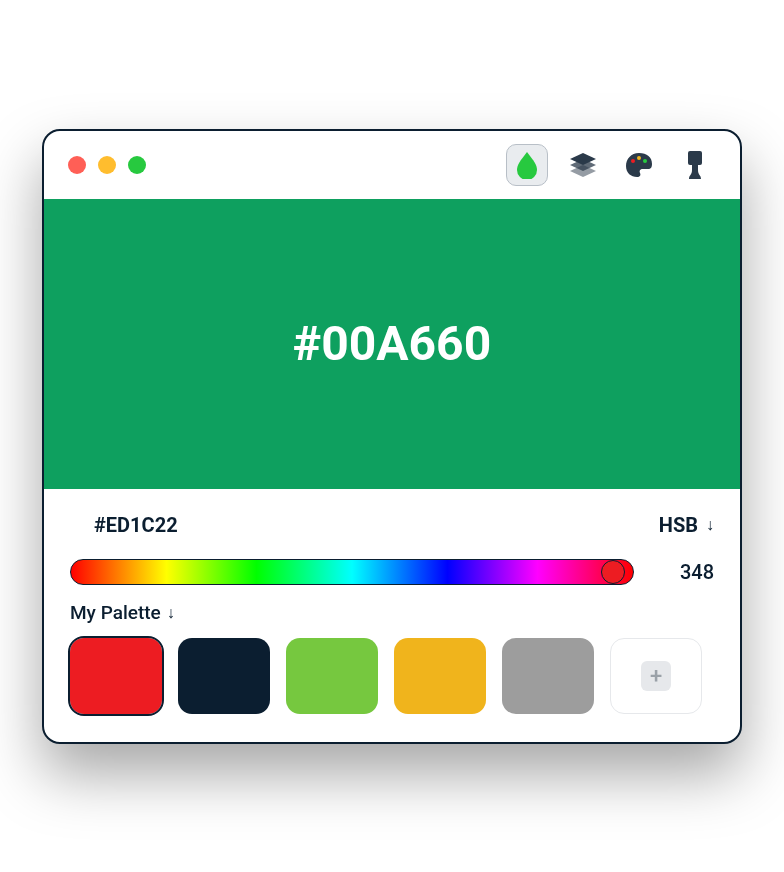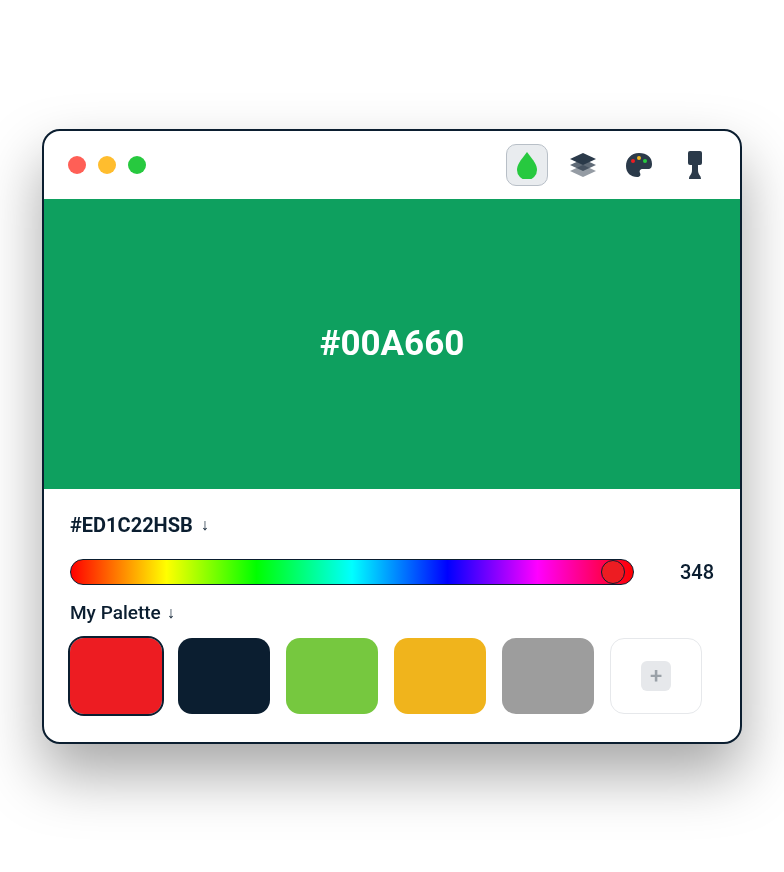--- a/index.html
+++ b/index.html
@@ -37,27 +37,28 @@
     width: 42px; height: 42px; border-radius: 10px;
     display: flex; align-items: center; justify-content: center;
     cursor: pointer;
   }
   .toolbar .tool.active {
     background: #e9ecef; border: 1.5px solid #b8bfc7;
   }
   .preview {
     height: 290px;
     display: flex; align-items: center; justify-content: center;
-    color: white; font-size: 35px; font-weight: 700;
+    color: white; font-size: 48px; font-weight: 700;
   }
   .controls { padding: 24px 26px 28px 26px; }
   .labels-row {
-    display: flex; align-items: center;
+    display: flex; justify-content: space-between; align-items: center;
     color: #0b1e30; font-weight: 700; font-size: 20px;
     margin-bottom: 22px;
+    margin-left: 24px;
   }
   .mode { display: flex; align-items: center; gap: 8px; cursor: pointer; }
   .slider-row { display: flex; align-items: center; gap: 34px; margin-bottom: 16px; }
   .slider-track {
     flex: 1; height: 26px; border: 1.5px solid #0b1e30; border-radius: 14px;
     position: relative; cursor: pointer;
   }
   .slider-thumb {
     position: absolute; top: 50%; transform: translate(-50%,-50%);
     width: 24px; height: 24px; background: #ed1c22; border: 1.5px solid #0b1e30;

